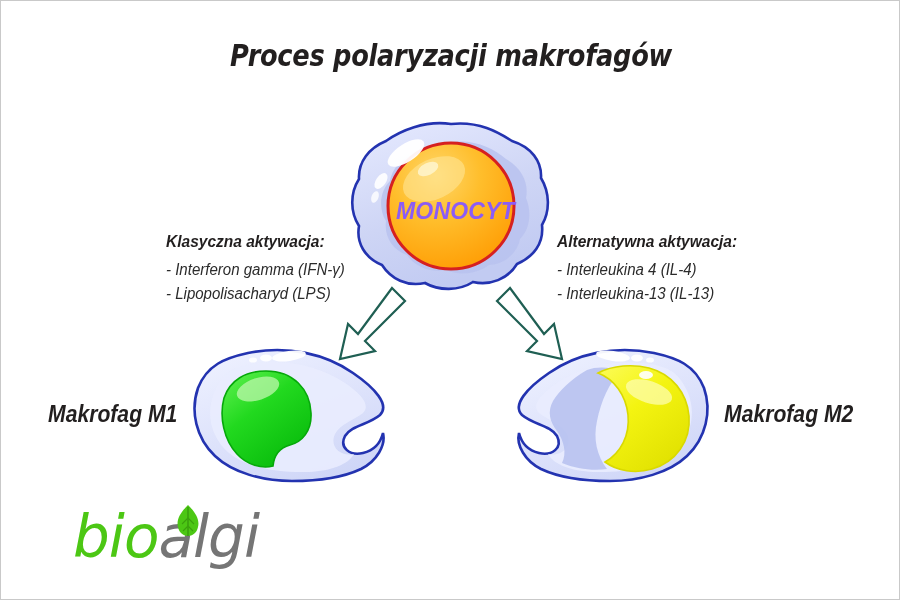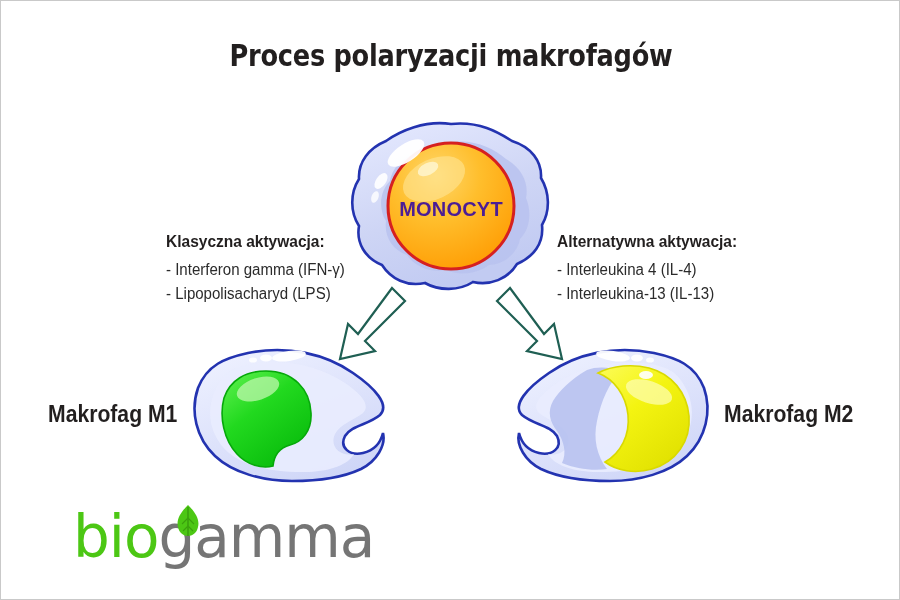--- a/index.html
+++ b/index.html
@@ -9,20 +9,21 @@
   }
   #canvas {
     position: relative;
     width: 900px;
     height: 600px;
     background: #ffffff;
     border: 1px solid #c9c9c9;
     box-sizing: border-box;
     overflow: hidden;
     font-family: "Liberation Sans", sans-serif;
+    font-style: italic;
   }
   #diagram-svg {
     position: absolute;
     left: 0;
     top: 0;
     width: 900px;
     height: 600px;
   }
   .txt {
     position: absolute;
@@ -68,25 +69,25 @@
   #right-block { left: 556px; top: 231px; }
   .block .panel-heading { position: static; display: block; margin-bottom: 10px; }
   .block .panel-line    { position: static; display: block; margin-bottom: 6px; }
   #label-m1 { left: 47px;  top: 400px; }
   #label-m2 { left: 723px; top: 400px; }
   #monocyt-label {
     left: 395px;
     top: 197px;
     width: 110px;
     text-align: center;
-    font-size: 20px;
+    font-size: 23px;
     font-weight: bold;
     letter-spacing: 0.2px;
     font-family: "Liberation Sans Narrow", "Liberation Sans", sans-serif;
-    color: #4c1d95;
+    color: #8b5cf6;
   }
   #logo {
     position: absolute;
     left: 32px;
     top: 505px;
     height: 62px;
   }
   #logo-text {
     font-size: 58px;
     font-family: "DejaVu Sans", sans-serif;
@@ -280,21 +281,21 @@
     <div class="panel-heading">Alternatywna aktywacja:</div>
     <div class="panel-line">- Interleukina 4 (IL-4)</div>
     <div class="panel-line">- Interleukina-13 (IL-13)</div>
   </div>
 
   <div class="txt cell-label" id="label-m1">Makrofag M1</div>
 
   <div class="txt cell-label" id="label-m2">Makrofag M2</div>
 
   <div id="logo">
-    <span id="logo-text"><span id="logo-bio">bio</span><span id="logo-algi">gamma</span></span>
+    <span id="logo-text"><span id="logo-bio">bio</span><span id="logo-algi">algi</span></span>
     <svg id="logo-leaf" viewBox="0 0 30 34">
       <path d="M15,1 C22,8 27,15 25,23 C24,29 19,32 15,32 C11,32 6,29 5,23 C3,15 8,8 15,1 Z" fill="#4cc714"></path>
       <path d="M15,3 L15,32" stroke="#3aa10d" stroke-width="1.6" fill="none"></path>
       <path d="M15,14 L9,20 M15,14 L21,20 M15,22 L10,27 M15,22 L20,27" stroke="#3aa10d" stroke-width="1.1" fill="none"></path>
     </svg>
   </div>
 
 </div>
 
 </body></html>

